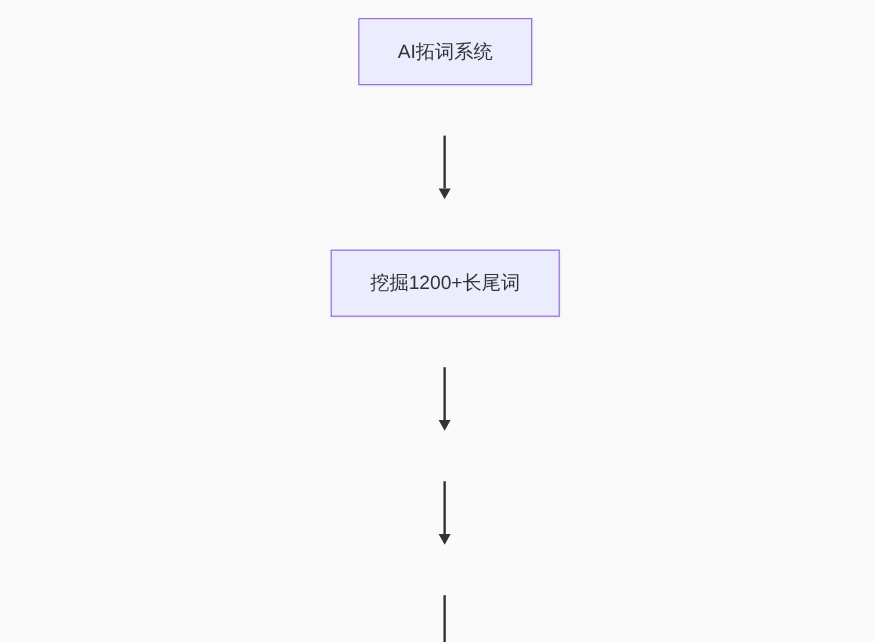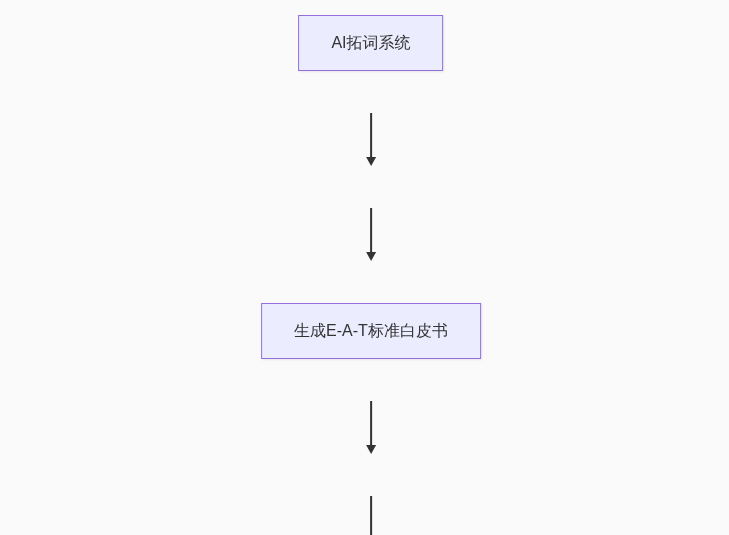--- a/index.html
+++ b/index.html
@@ -60,27 +60,27 @@
 <div class="canvas">
   <div class="flow">
 
     <div class="node">AI拓词系统</div>
 
     <div class="arrow">
       <div class="line"></div>
       <div class="head"></div>
     </div>
 
+    <div class="node">挖掘1200+长尾词</div>
 
     <div class="arrow">
       <div class="line"></div>
       <div class="head"></div>
     </div>
 
-    <div class="node">生成E-A-T标准白皮书</div>
 
     <div class="arrow">
       <div class="line"></div>
       <div class="head"></div>
     </div>
 
 
     <div class="arrow">
       <div class="line"></div>
       <div class="head"></div>

